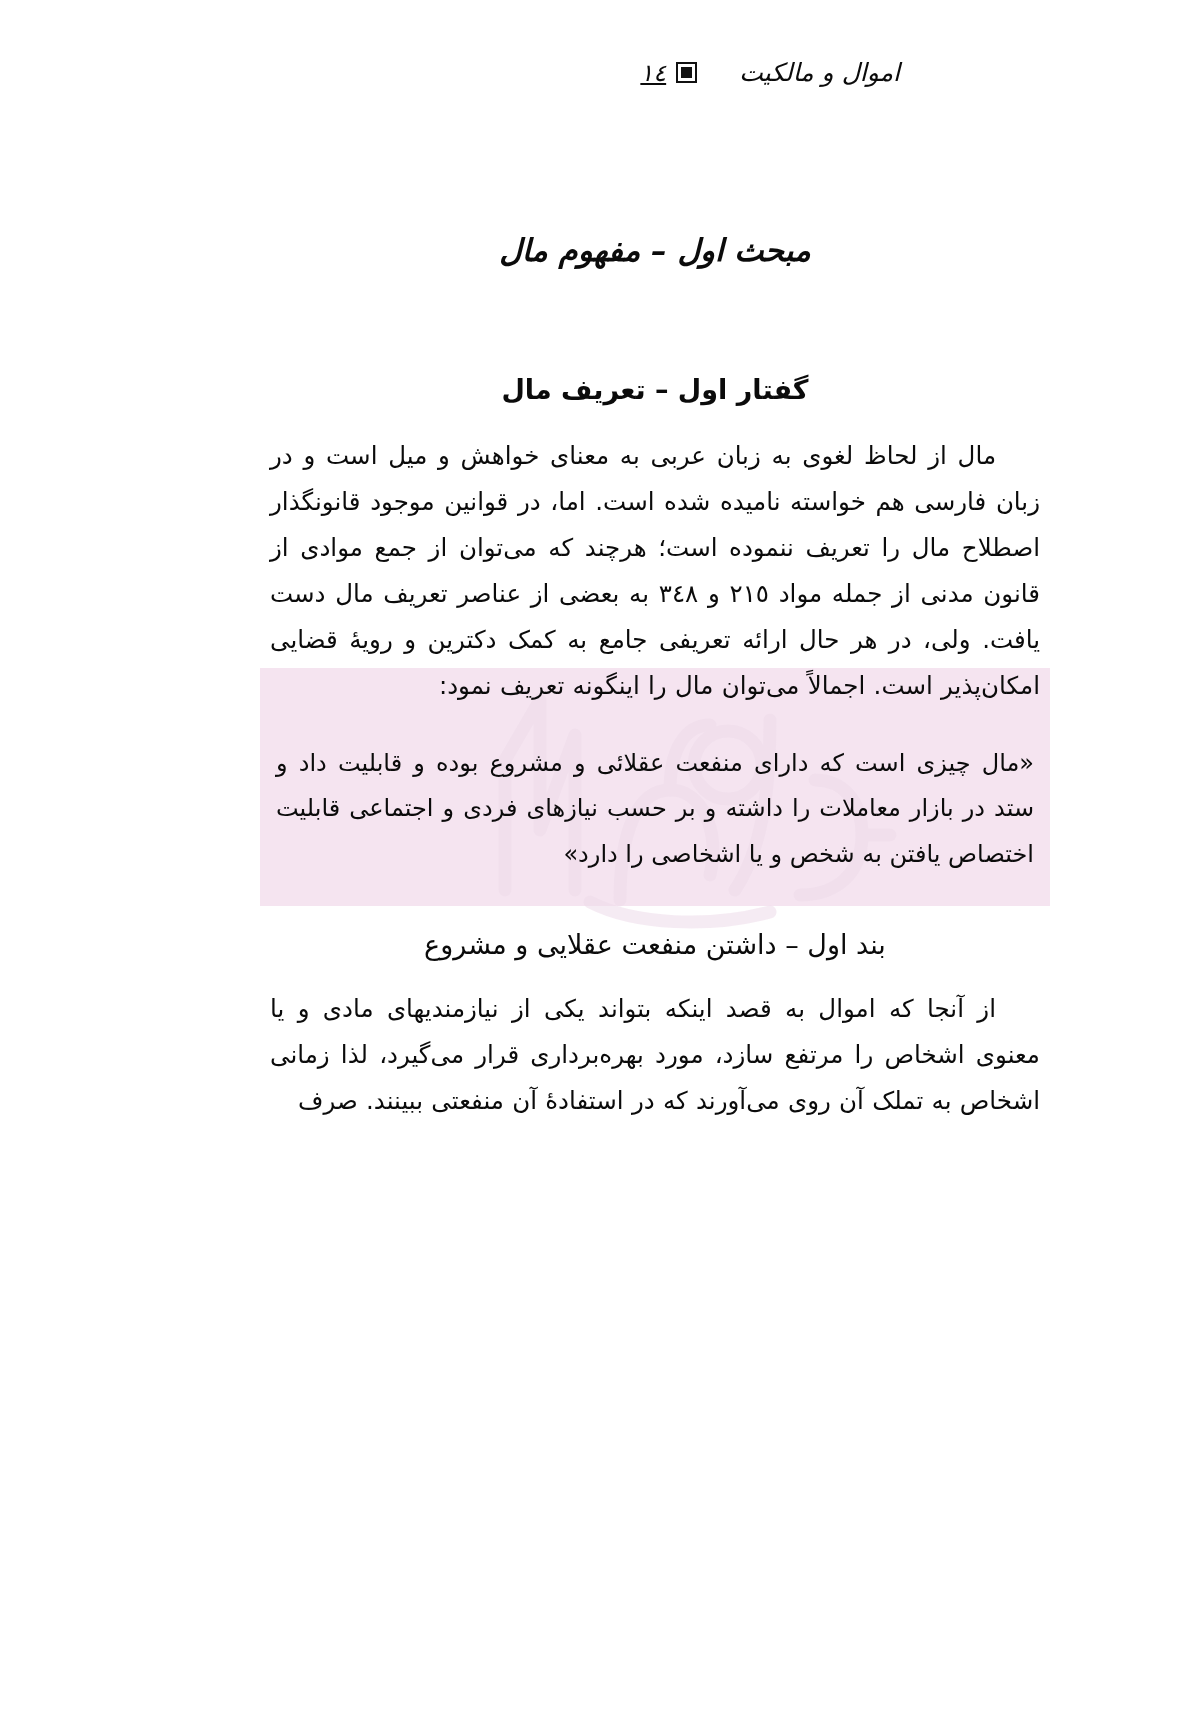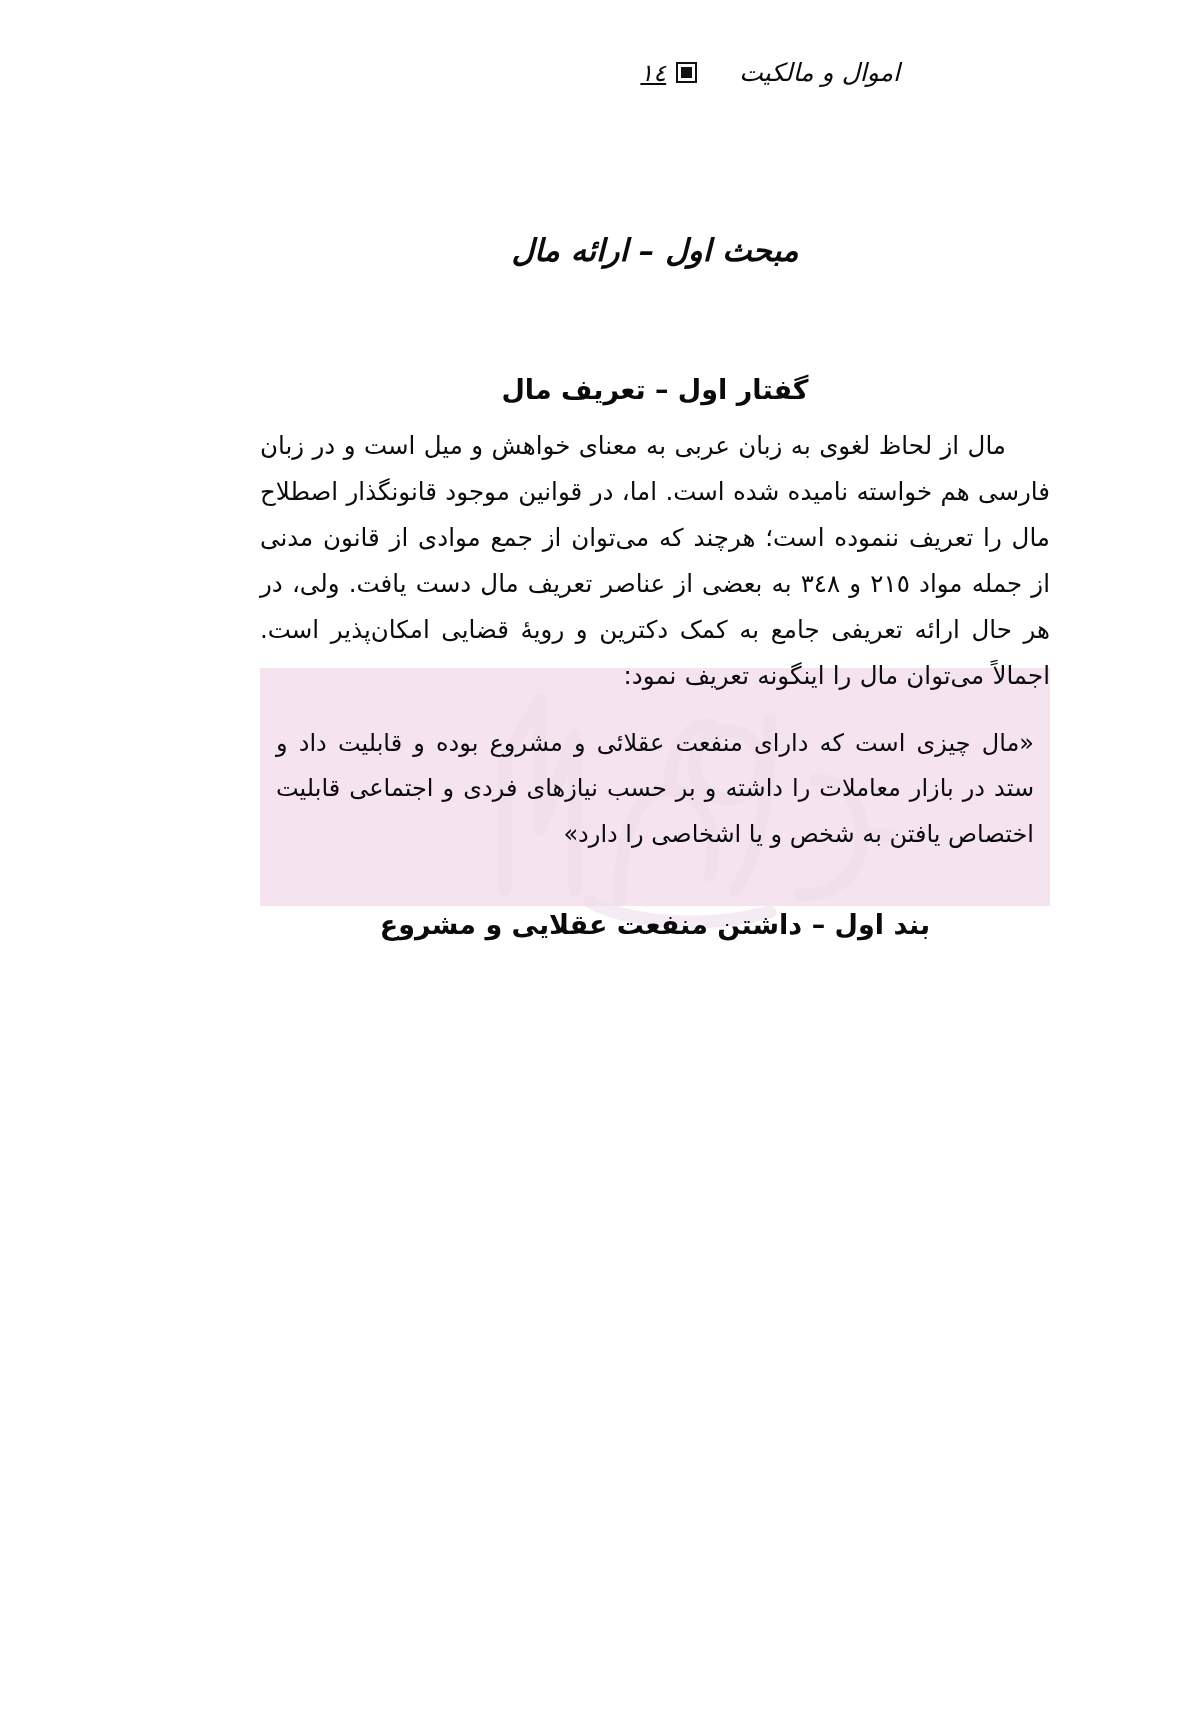--- a/index.html
+++ b/index.html
@@ -87,28 +87,28 @@
     padding-top: 96px;
     padding-bottom: 18px;
     letter-spacing: 0.3px;
   }
 
   h3.band-heading {
     margin: 0;
     padding: 0;
     text-align: center;
     font-size: 27px;
-    font-weight: 700;
+    font-weight: 400;
     padding-top: 30px;
     padding-bottom: 16px;
     letter-spacing: 0.3px;
   }
 
   p.body-par {
-    margin: 0;
+    margin: 10px;
     padding: 0;
     font-size: 24.5px;
     line-height: 1.88;
     text-align: justify;
     text-align-last: right;
     text-justify: inter-word;
     word-spacing: 0.5px;
   }
   p.body-par.indent {
     text-indent: 44px;
@@ -171,30 +171,31 @@
         <path d="M300 80 C300 150 292 210 265 250"></path>
         <path d="M330 255 C368 255 392 232 392 195 C392 160 372 140 345 140"></path>
         <path d="M392 195 L420 195"></path>
         <path d="M120 262 C165 285 240 288 300 272"></path>
       </g>
     </svg>
   </div>
 
   <div class="content">
 
-    <h1 class="main-heading">مبحث اول – ارائه مال</h1>
+    <h1 class="main-heading">مبحث اول – مفهوم مال</h1>
 
     <h2 class="sub-heading">گفتار اول – تعریف مال</h2>
 
     <p class="body-par indent">مال از لحاظ لغوی به زبان عربی به معنای خواهش و میل است و در زبان فارسی هم خواسته نامیده شده است. اما، در قوانین موجود قانونگذار اصطلاح مال را تعریف ننموده است؛ هرچند که می‌توان از جمع موادی از قانون مدنی از جمله مواد ٢١٥ و ٣٤٨ به بعضی از عناصر تعریف مال دست یافت. ولی، در هر حال ارائه تعریفی جامع به کمک دکترین و رویهٔ قضایی امکان‌پذیر است. اجمالاً می‌توان مال را اینگونه تعریف نمود:</p>
 
     <div class="gap-sm"></div>
 
     <p class="quote-par">«مال چیزی است که دارای منفعت عقلائی و مشروع بوده و قابلیت داد و ستد در بازار معاملات را داشته و بر حسب نیازهای فردی و اجتماعی قابلیت اختصاص یافتن به شخص و یا اشخاصی را دارد»</p>
 
     <div class="gap-sm"></div>
 
 
     <h3 class="band-heading">بند اول – داشتن منفعت عقلایی و مشروع</h3>
 
+    <p class="body-par indent">از آنجا که اموال به قصد اینکه بتواند یکی از نیازمندیهای مادی و یا معنوی اشخاص را مرتفع سازد، مورد بهره‌برداری قرار می‌گیرد، لذا زمانی اشخاص به تملک آن روی می‌آورند که در استفادهٔ آن منفعتی ببینند. صرف</p>
 
   </div>
 </div>
 
 </body></html>

